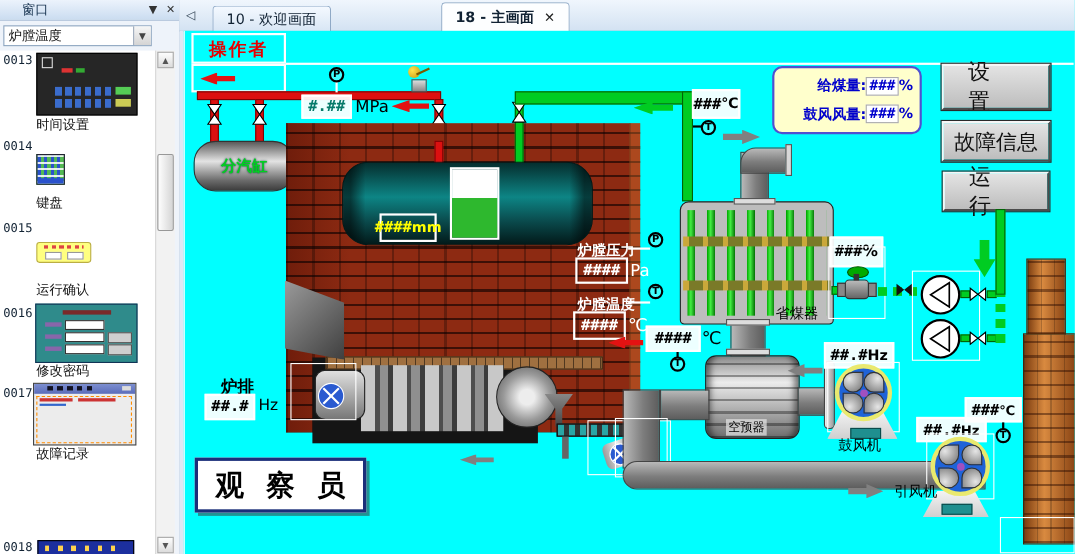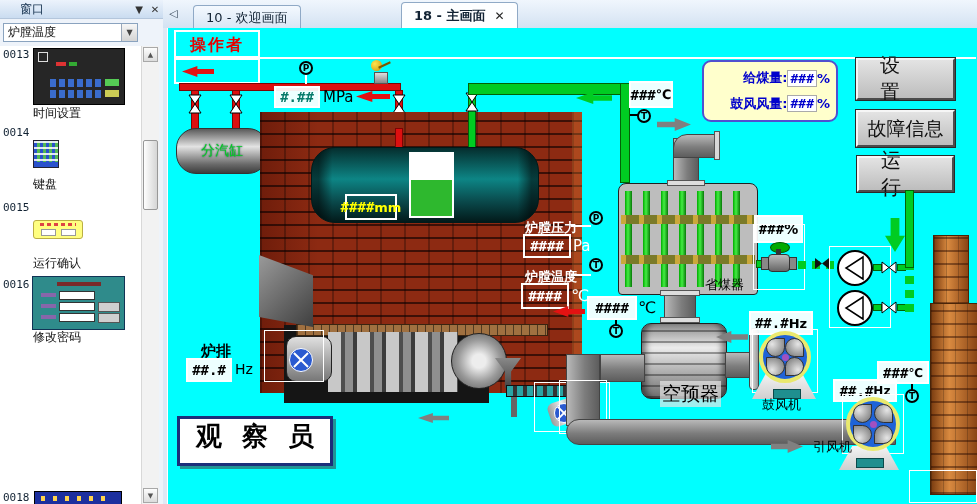--- a/index.html
+++ b/index.html
@@ -129,20 +129,34 @@
         <div class="ab" style="left:8px;top:27px;width:15px;height:4px;background:#8866aa"></div>
         <div class="ab" style="left:26px;top:25px;width:34px;height:7px;background:#fff;border:1px solid #333"></div>
         <div class="ab" style="left:65px;top:25px;width:20px;height:8px;background:#cfcfcf;border:1px solid #555"></div>
         <div class="ab" style="left:8px;top:38px;width:15px;height:4px;background:#8866aa"></div>
         <div class="ab" style="left:26px;top:36px;width:34px;height:7px;background:#fff;border:1px solid #333"></div>
         <div class="ab" style="left:65px;top:36px;width:20px;height:8px;background:#cfcfcf;border:1px solid #555"></div>
       </div>
       <div class="pi-label" style="top:53px">修改密码</div>
     </div>
 
+    <div class="pi" style="top:302px;height:70px">
+      <span class="pi-num" style="top:3px">0017</span>
+      <div class="thumb" style="left:30px;top:0;width:92px;height:55px;background:#ececec;border:1px solid #444">
+        <div class="ab" style="left:0;top:0;width:92px;height:9px;background:linear-gradient(#7d8fd0,#5a6cba)">
+          <div class="ab" style="left:12px;top:2px;width:44px;height:4px;background:repeating-linear-gradient(90deg,#112 0 5px,transparent 5px 9px)"></div>
+          <div class="ab" style="left:80px;top:2px;width:8px;height:4px;background:#dcdcdc"></div>
+        </div>
+        <div class="ab" style="left:2px;top:11px;width:85px;height:41px;border:1px dashed #ff8c00"></div>
+        <div class="ab" style="left:5px;top:13px;width:30px;height:3px;background:#cc3333"></div>
+        <div class="ab" style="left:5px;top:18px;width:24px;height:2px;background:#3366cc"></div>
+        <div class="ab" style="left:40px;top:13px;width:34px;height:3px;background:#cc3333"></div>
+      </div>
+      <div class="pi-label" style="top:56px">故障记录</div>
+    </div>
 
 
     <div class="pi" style="top:445px;height:13px">
       <span class="pi-num">0018</span>
       <div class="thumb" style="left:34px;top:0;width:86px;height:13px;background:#1c2f9e;border:1px solid #000">
         <div class="ab" style="left:6px;top:4px;width:70px;height:5px;background:repeating-linear-gradient(90deg,#ffd34d 0 4px,transparent 4px 12px)"></div>
       </div>
     </div>
   </div>
 
@@ -207,21 +221,21 @@
     <div class="ab" style="left:9px;top:6px;width:13px;height:2px;background:#7a5a00;transform:rotate(-25deg)"></div>
   </div>
   <div class="ab valbox fillw" style="left:106px;top:58px;width:46px;height:22px;color:#067a6a">
     <span>#.##</span>
   </div>
   <span class="ab lbl" style="left:155px;top:60px;font-size:15px;color:#000">MPa</span>
   <div class="ab arrow-l red" style="left:188px;top:63px;width:34px;height:11px"></div>
 
   <div class="ab" style="left:8px;top:100px;width:90px;height:44px;border-radius:20px;border:1px solid #333;
        background:linear-gradient(180deg,#5a5a5a,#e3e3e3 40%,#6a6a6a 80%,#3d3d3d);display:flex;align-items:center;justify-content:center">
-    <span class="lbl" style="color:#00d020;font-weight:normal;font-size:14px;text-shadow:0 0 2px #033">分汽缸</span>
+    <span class="lbl" style="color:#00d020;font-weight:bold;font-size:14px;text-shadow:0 0 2px #033">分汽缸</span>
   </div>
 
   <div class="ab brick" style="left:92px;top:84px;width:322px;height:281px"></div>
   <div class="ab" style="left:404px;top:84px;width:10px;height:281px;background:rgba(255,150,60,.28)"></div>
 
   <div class="ab" style="left:116px;top:297px;width:205px;height:78px;background:#151515"></div>
   <div class="ab" style="left:128px;top:296px;width:252px;height:12px;background:#a07040;border:1px solid #3a2410;box-sizing:border-box;
        background-image:repeating-linear-gradient(90deg,rgba(0,0,0,.5) 0 1px,transparent 1px 8px)"></div>
   <div class="ab" style="left:160px;top:304px;width:130px;height:60px;background:repeating-linear-gradient(90deg,#c8c8c8 0 13px,#4e4e4e 13px 17px,#8f8f8f 17px 25px,#3c3c3c 25px 29px)"></div>
   <div class="ab" style="left:118px;top:308px;width:46px;height:46px;border-radius:10px;border:1px solid #222;box-sizing:border-box;
@@ -398,21 +412,21 @@
   <div class="ab arrow-d grn" style="left:717px;top:190px;width:20px;height:34px"></div>
   <div class="ab dash-v" style="left:737px;top:240px;width:9px;height:44px"></div>
 
   <div class="ab pipe-grayv" style="left:496px;top:265px;width:32px;height:32px"></div>
   <div class="ab" style="left:492px;top:262px;width:40px;height:6px;background:#ddd;border:1px solid #555;box-sizing:border-box"></div>
   <div class="ab" style="left:492px;top:289px;width:40px;height:6px;background:#ddd;border:1px solid #555;box-sizing:border-box"></div>
 
   <div class="ab" style="left:473px;top:295px;width:86px;height:76px;border-radius:10px;border:1px solid #222;box-sizing:border-box;
        background:repeating-linear-gradient(0deg,rgba(0,0,0,.35) 0 2px,transparent 2px 11px),linear-gradient(180deg,#8a8a8a,#ececec 32%,#6e6e6e);
        box-shadow:inset 8px 0 6px -4px rgba(0,0,0,.5), inset -8px 0 6px -4px rgba(0,0,0,.5)"></div>
-  <span class="ab lbl" style="left:492px;top:353px;font-size:19px;color:#000;background:rgba(230,230,230,.7);padding:0 2px">空预器</span>
+  <span class="ab lbl" style="left:492px;top:353px;font-size:11px;color:#000;background:rgba(230,230,230,.7);padding:0 2px">空预器</span>
   <div class="ab arrow-l gray" style="left:548px;top:303px;width:32px;height:12px"></div>
   <div class="ab pipe-gray" style="left:557px;top:324px;width:26px;height:26px"></div>
   <div class="ab" style="left:581px;top:300px;width:10px;height:62px;background:linear-gradient(90deg,#eee,#999);border:1px solid #444;border-radius:4px;box-sizing:border-box"></div>
 
   <div class="ab pipe-gray" style="left:432px;top:326px;width:45px;height:28px"></div>
   <div class="ab pipe-grayv" style="left:398px;top:326px;width:34px;height:72px"></div>
   <div class="ab selbox" style="left:391px;top:352px;width:48px;height:54px"></div>
   <div class="ab pipe-gray" style="left:398px;top:391px;width:330px;height:26px;border-radius:13px 0 0 13px"></div>
   <div class="ab arrow-r gray" style="left:603px;top:412px;width:32px;height:13px"></div>
 
@@ -460,17 +474,17 @@
   <div class="ab chimney" style="left:762px;top:275px;width:48px;height:192px;border:1px solid #4a2408;box-sizing:border-box"></div>
   <div class="ab selbox" style="left:741px;top:442px;width:68px;height:33px"></div>
 
   <span class="ab lbl" style="left:33px;top:314px;font-size:15px;color:#000;font-weight:bold">炉排</span>
   <div class="ab valbox fillw" style="left:18px;top:330px;width:46px;height:24px;color:#000">
     <span>##.#</span>
   </div>
   <span class="ab lbl" style="left:67px;top:333px;font-size:14px;color:#000">Hz</span>
 
   <div class="ab" style="left:9px;top:388px;width:156px;height:50px;background:#fff;border:3px solid #1b2f7a;box-sizing:border-box;
-       box-shadow:3px 3px 0 rgba(60,60,60,.55);display:flex;justify-content:center">
+       box-shadow:3px 3px 0 rgba(60,60,60,.55);display:flex;align-items:center;justify-content:center">
     <span class="lbl" style="font-family:'DejaVu Serif',serif;font-weight:bold;font-size:26px;color:#000;letter-spacing:20px;padding-left:20px">观察员</span>
   </div>
 
 </div>
 
 </body></html>

